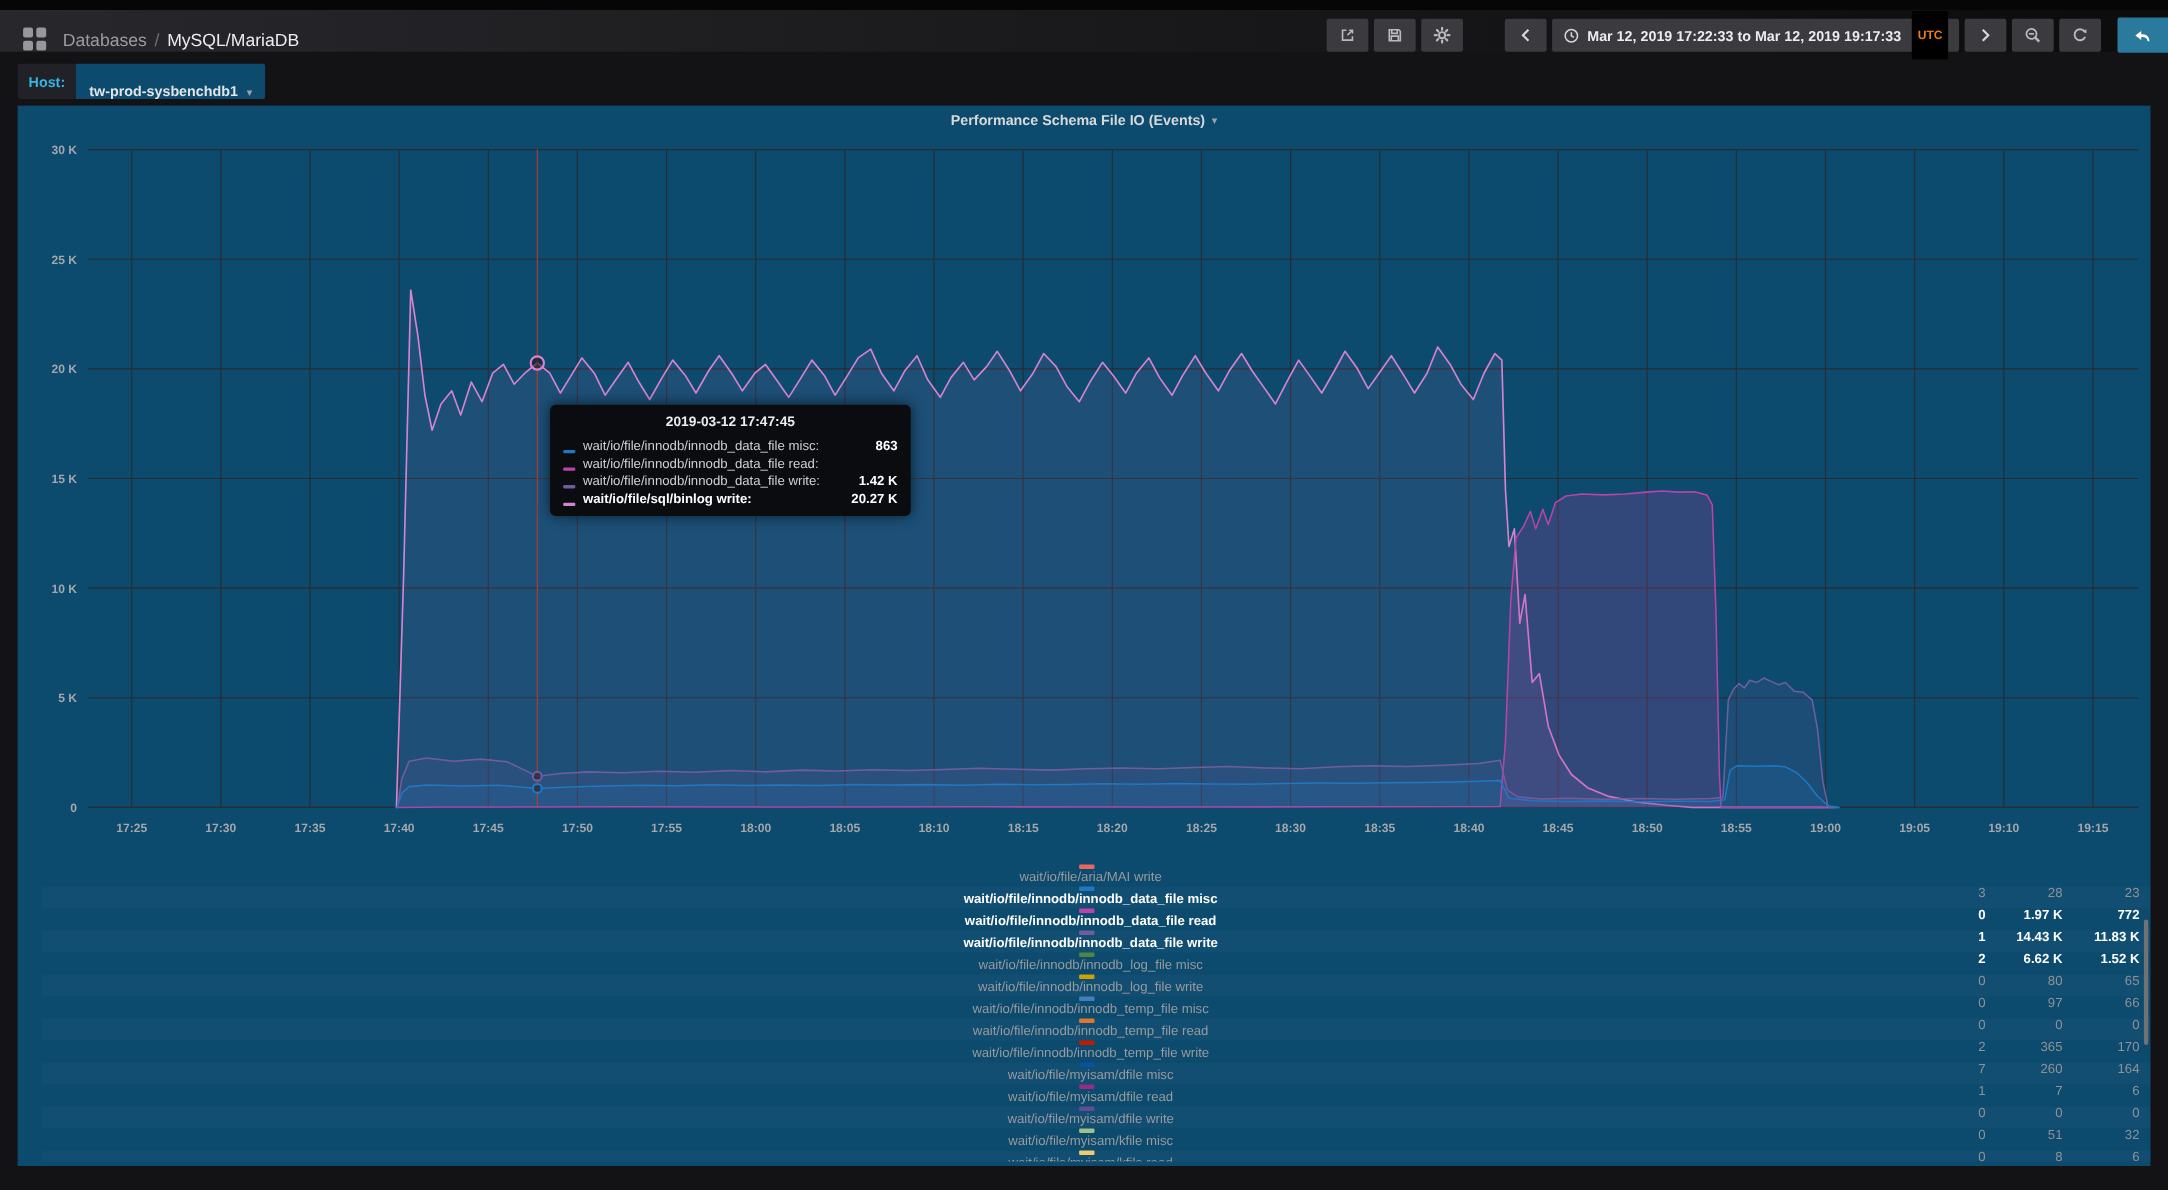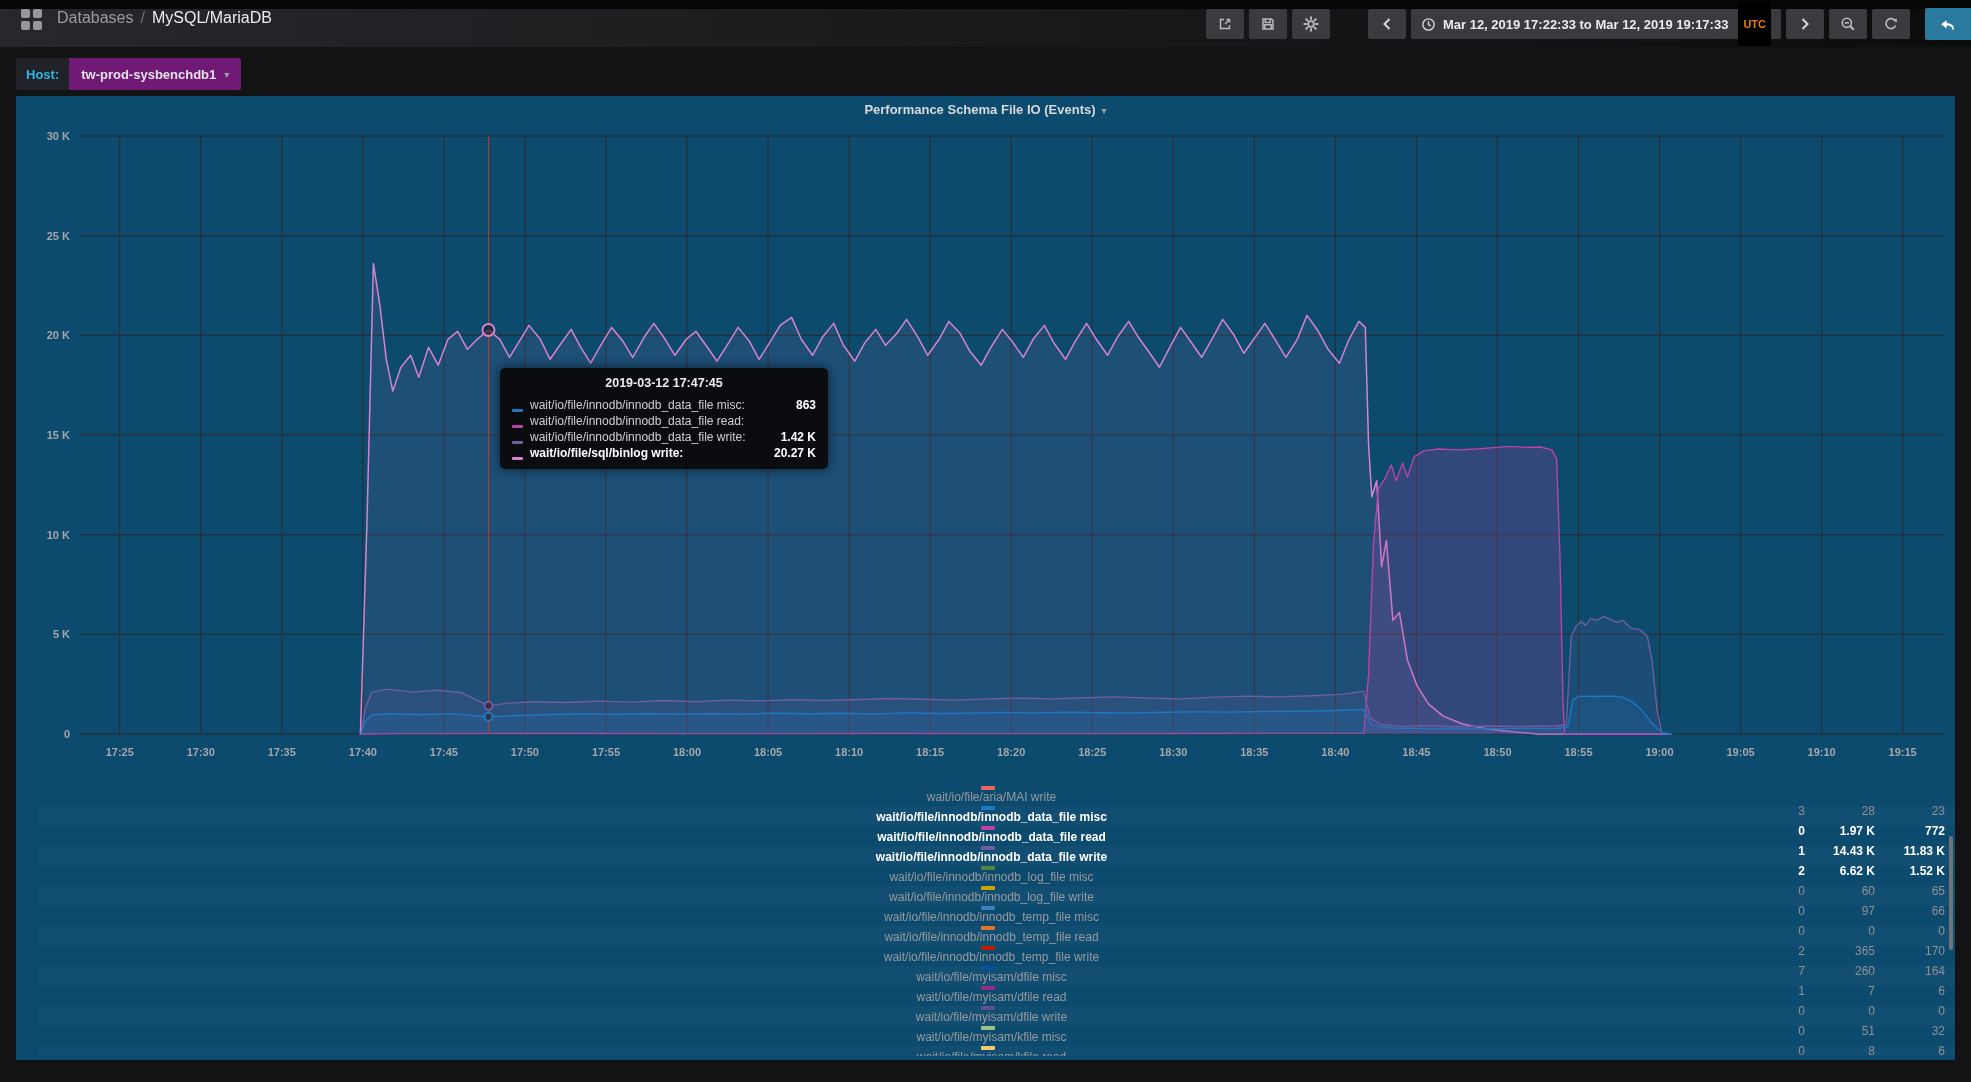--- a/index.html
+++ b/index.html
@@ -2,43 +2,43 @@
 <html><head>
 <meta charset="utf-8">
 <style>
   * { margin:0; padding:0; box-sizing:border-box; }
   html,body { width:1971px; height:1082px; overflow:hidden; }
   body { background:#131315; font-family:"Liberation Sans","DejaVu Sans",sans-serif; color:#d8d9da; }
 
   
   .navbar { position:absolute; left:0; top:0; width:1971px; height:47px;
             background:linear-gradient(to right,#28282c 0%,#1b1b1e 45%,#0c0c0d 100%);
-            border-top:9px solid #060607; display:flex; align-items:flex-start; }
+            border-top:9px solid #060607; display:flex; align-items:flex-end; }
   .grid-icon { width:22px; height:22px; margin-left:21px; display:grid;
                grid-template-columns:9px 9px; grid-template-rows:9px 9px; gap:3px; }
   .grid-icon div { background:#98989c; border-radius:2px; }
   .crumb { margin-left:14px; font-size:16px; display:flex; gap:7px; align-items:center; }
   .crumb .sec { color:#9b9da0; }
   .crumb .sep { color:#6e7074; }
   .crumb .ttl { color:#ececee; }
   .nav-right { margin-left:auto; display:flex; align-items:center; gap:5px; height:30px; margin-right:0; }
   .nbtn { height:30px; min-width:38px; padding:0 10px; background:#3a3a3f; border-radius:2px;
           display:flex; align-items:center; justify-content:center; cursor:pointer; }
   .nbtn svg { display:block; }
   .timebtn { gap:7px; font-size:13px; font-weight:bold; color:#ececee; white-space:nowrap; }
   .utc { font-size:11px; font-weight:bold; color:#eb7b18; background:#000000; padding:16px 5px; border-radius:2px; margin-left:3px; }
   .backbtn { background:#2a7a9e; margin-left:10px; margin-right:0; width:46px; height:32px; border-radius:2px 0 0 2px; }
   .gap1 { width:28px; }
 
   
   .submenu { position:absolute; left:16px; top:58px; display:flex; height:32px; }
   .host-label { background:#202227; color:#33b5e5; font-size:13px; font-weight:bold;
                 display:flex; align-items:center; padding:0 10px; border-radius:2px 0 0 2px; }
-  .host-value { background:#701a75; color:#e3e4e6; font-size:13px; font-weight:bold;
-                display:flex; align-items:center; gap:8px; padding:0 12px; cursor:pointer; border-radius:0 2px 2px 0; }
+  .host-value { background:#0c4a6e; color:#e3e4e6; font-size:13px; font-weight:bold;
+                display:flex; align-items:flex-end; gap:8px; padding:0 12px; cursor:pointer; border-radius:0 2px 2px 0; }
   .host-value .caret { color:#9fa1a4; font-size:10px; }
 
   
   .panel { position:absolute; left:16px; top:96px; width:1939px; height:964px; background:#0c4a6e; }
   .panel-header { height:26px; display:flex; align-items:center; justify-content:center; gap:6px; cursor:pointer; }
   .panel-title { font-size:13px; font-weight:bold; color:#d8d9da; }
   .panel-caret { color:#9fa1a4; font-size:10px; padding-top:2px; }
   .chart-wrap { position:relative; width:1939px; height:662px; }
   svg.chart { display:block; }
 
@@ -292,21 +292,21 @@
           <span>2</span>
           <span>6.62 K</span>
           <span>1.52 K</span>
         </span>
       </div>
       <div class="lrow">
         <span class="ldash" style="background: rgb(80, 134, 66);"></span>
         <span class="lname">wait/io/file/innodb/innodb_log_file misc</span>
         <span class="lvals">
           <span>0</span>
-          <span>60</span>
+          <span>80</span>
           <span>65</span>
         </span>
       </div>
       <div class="lrow alt">
         <span class="ldash" style="background: rgb(204, 163, 0);"></span>
         <span class="lname">wait/io/file/innodb/innodb_log_file write</span>
         <span class="lvals">
           <span>0</span>
           <span>97</span>
           <span>66</span>

